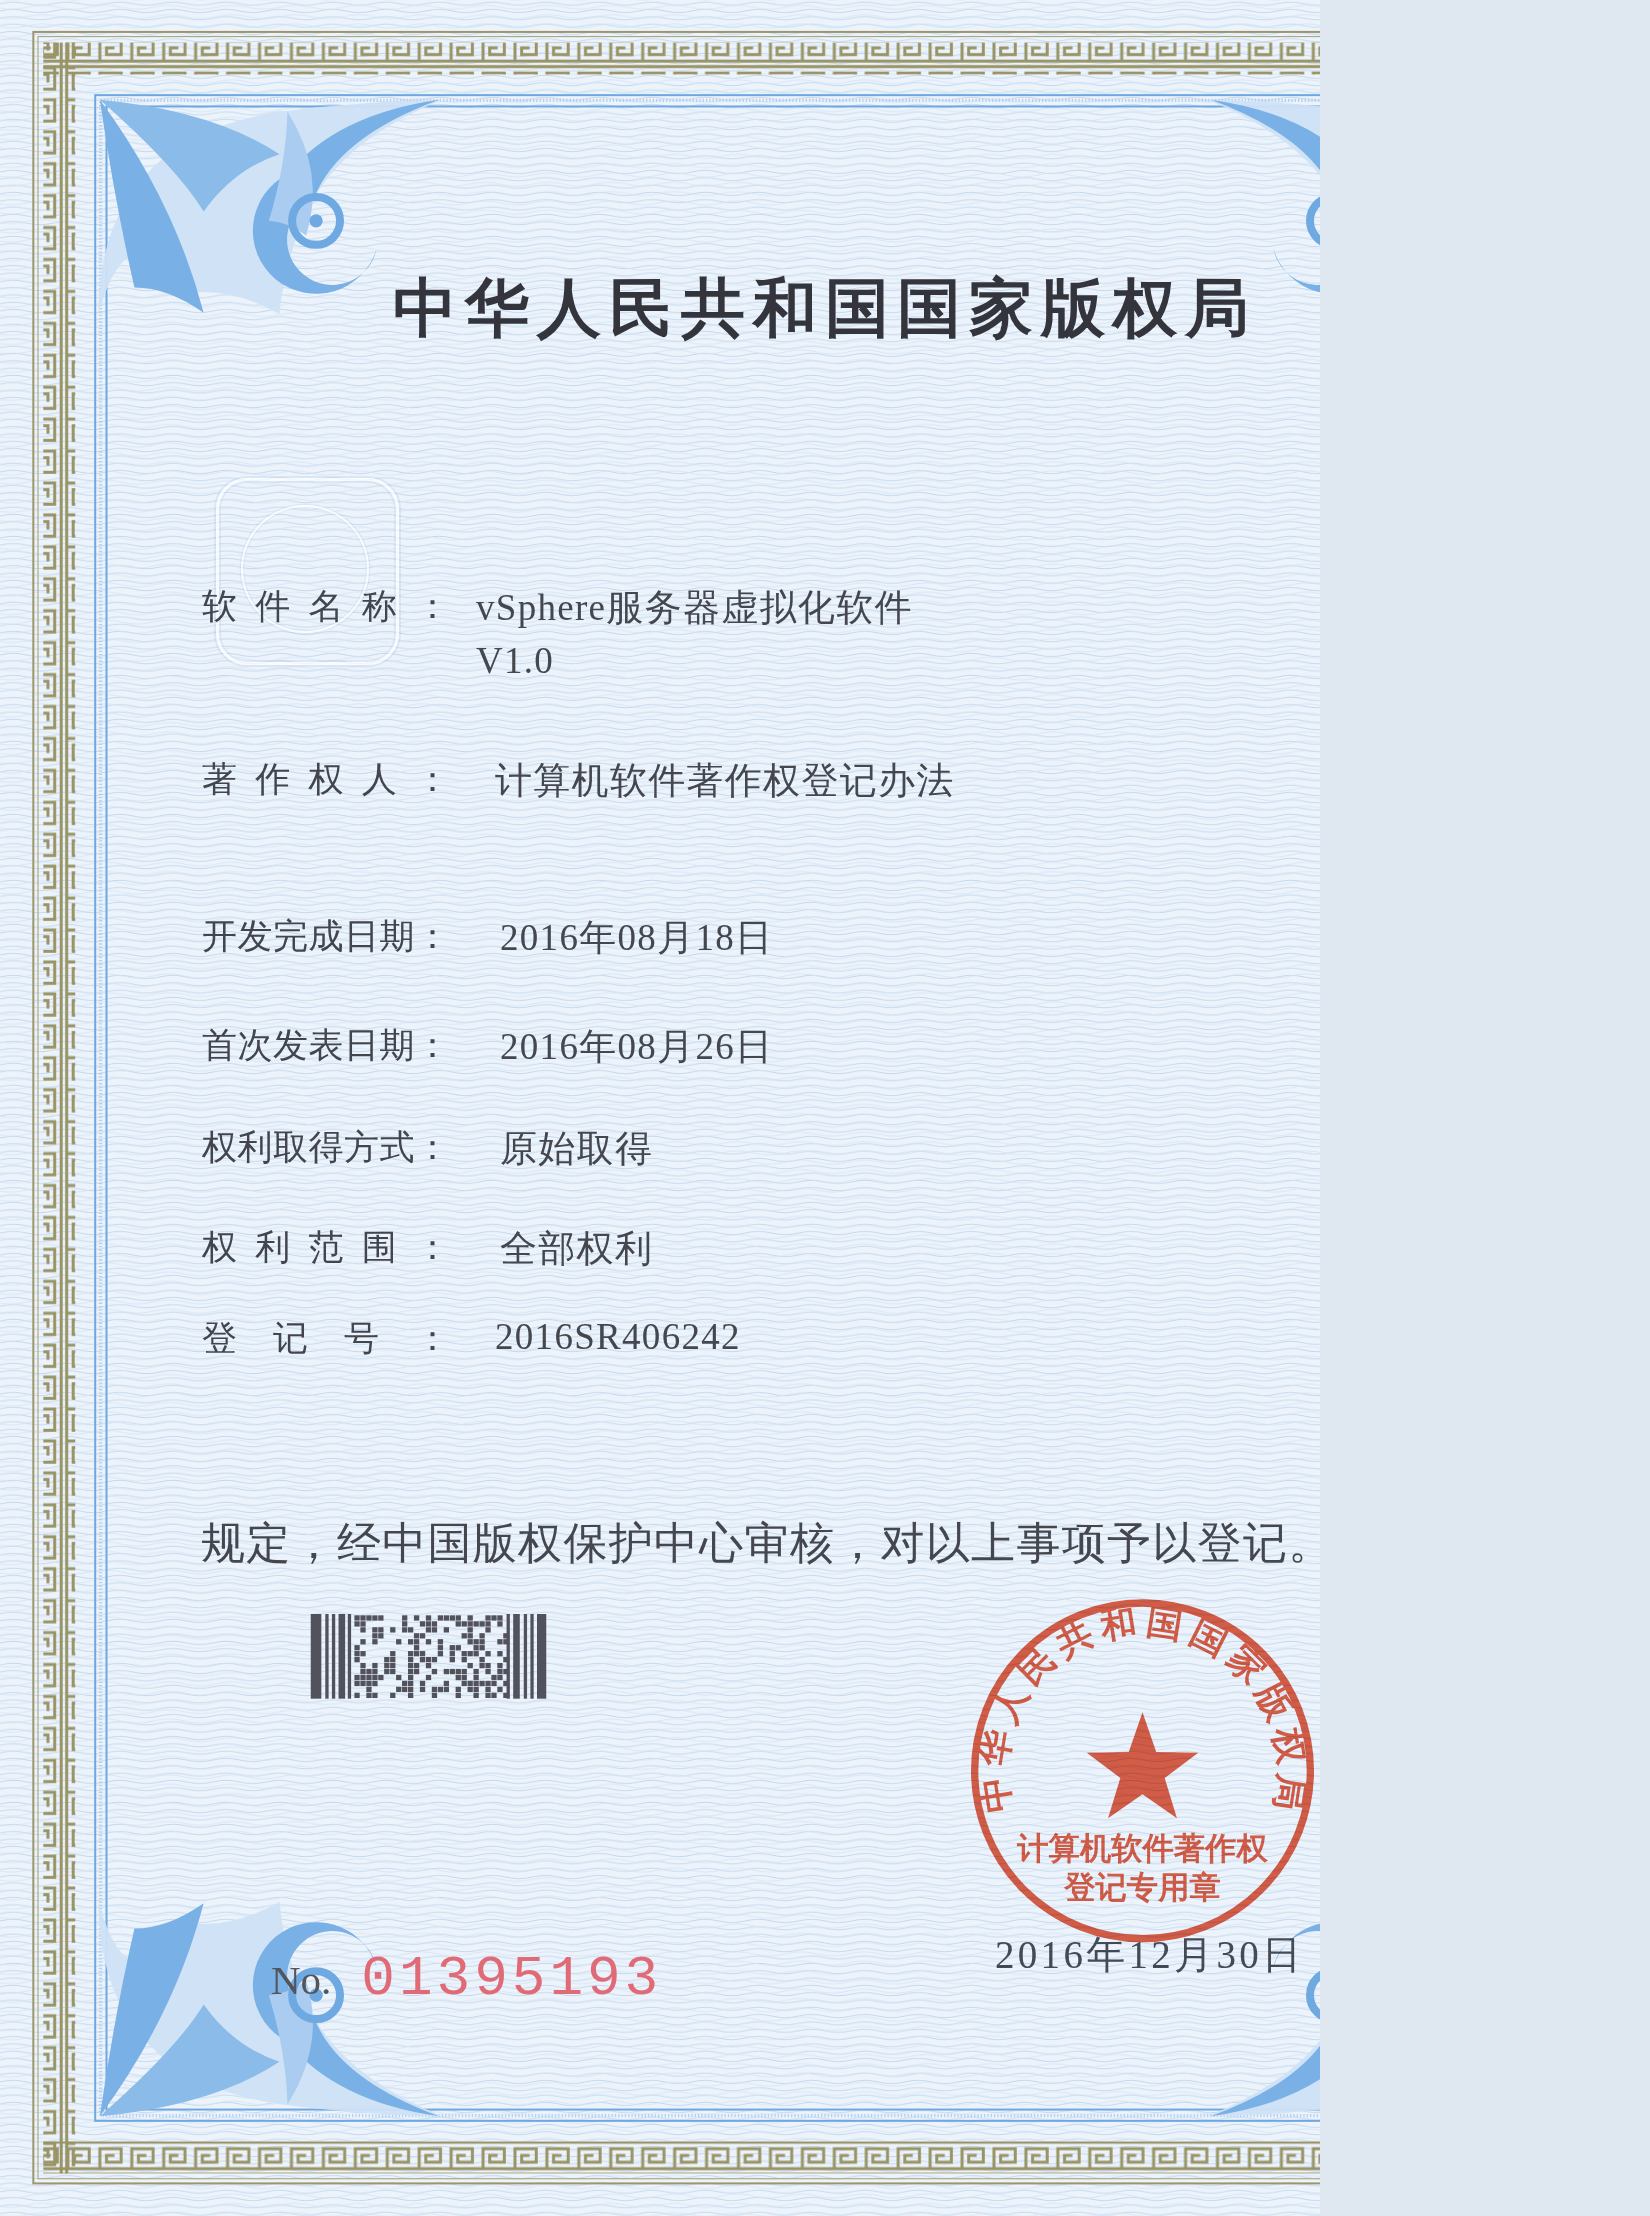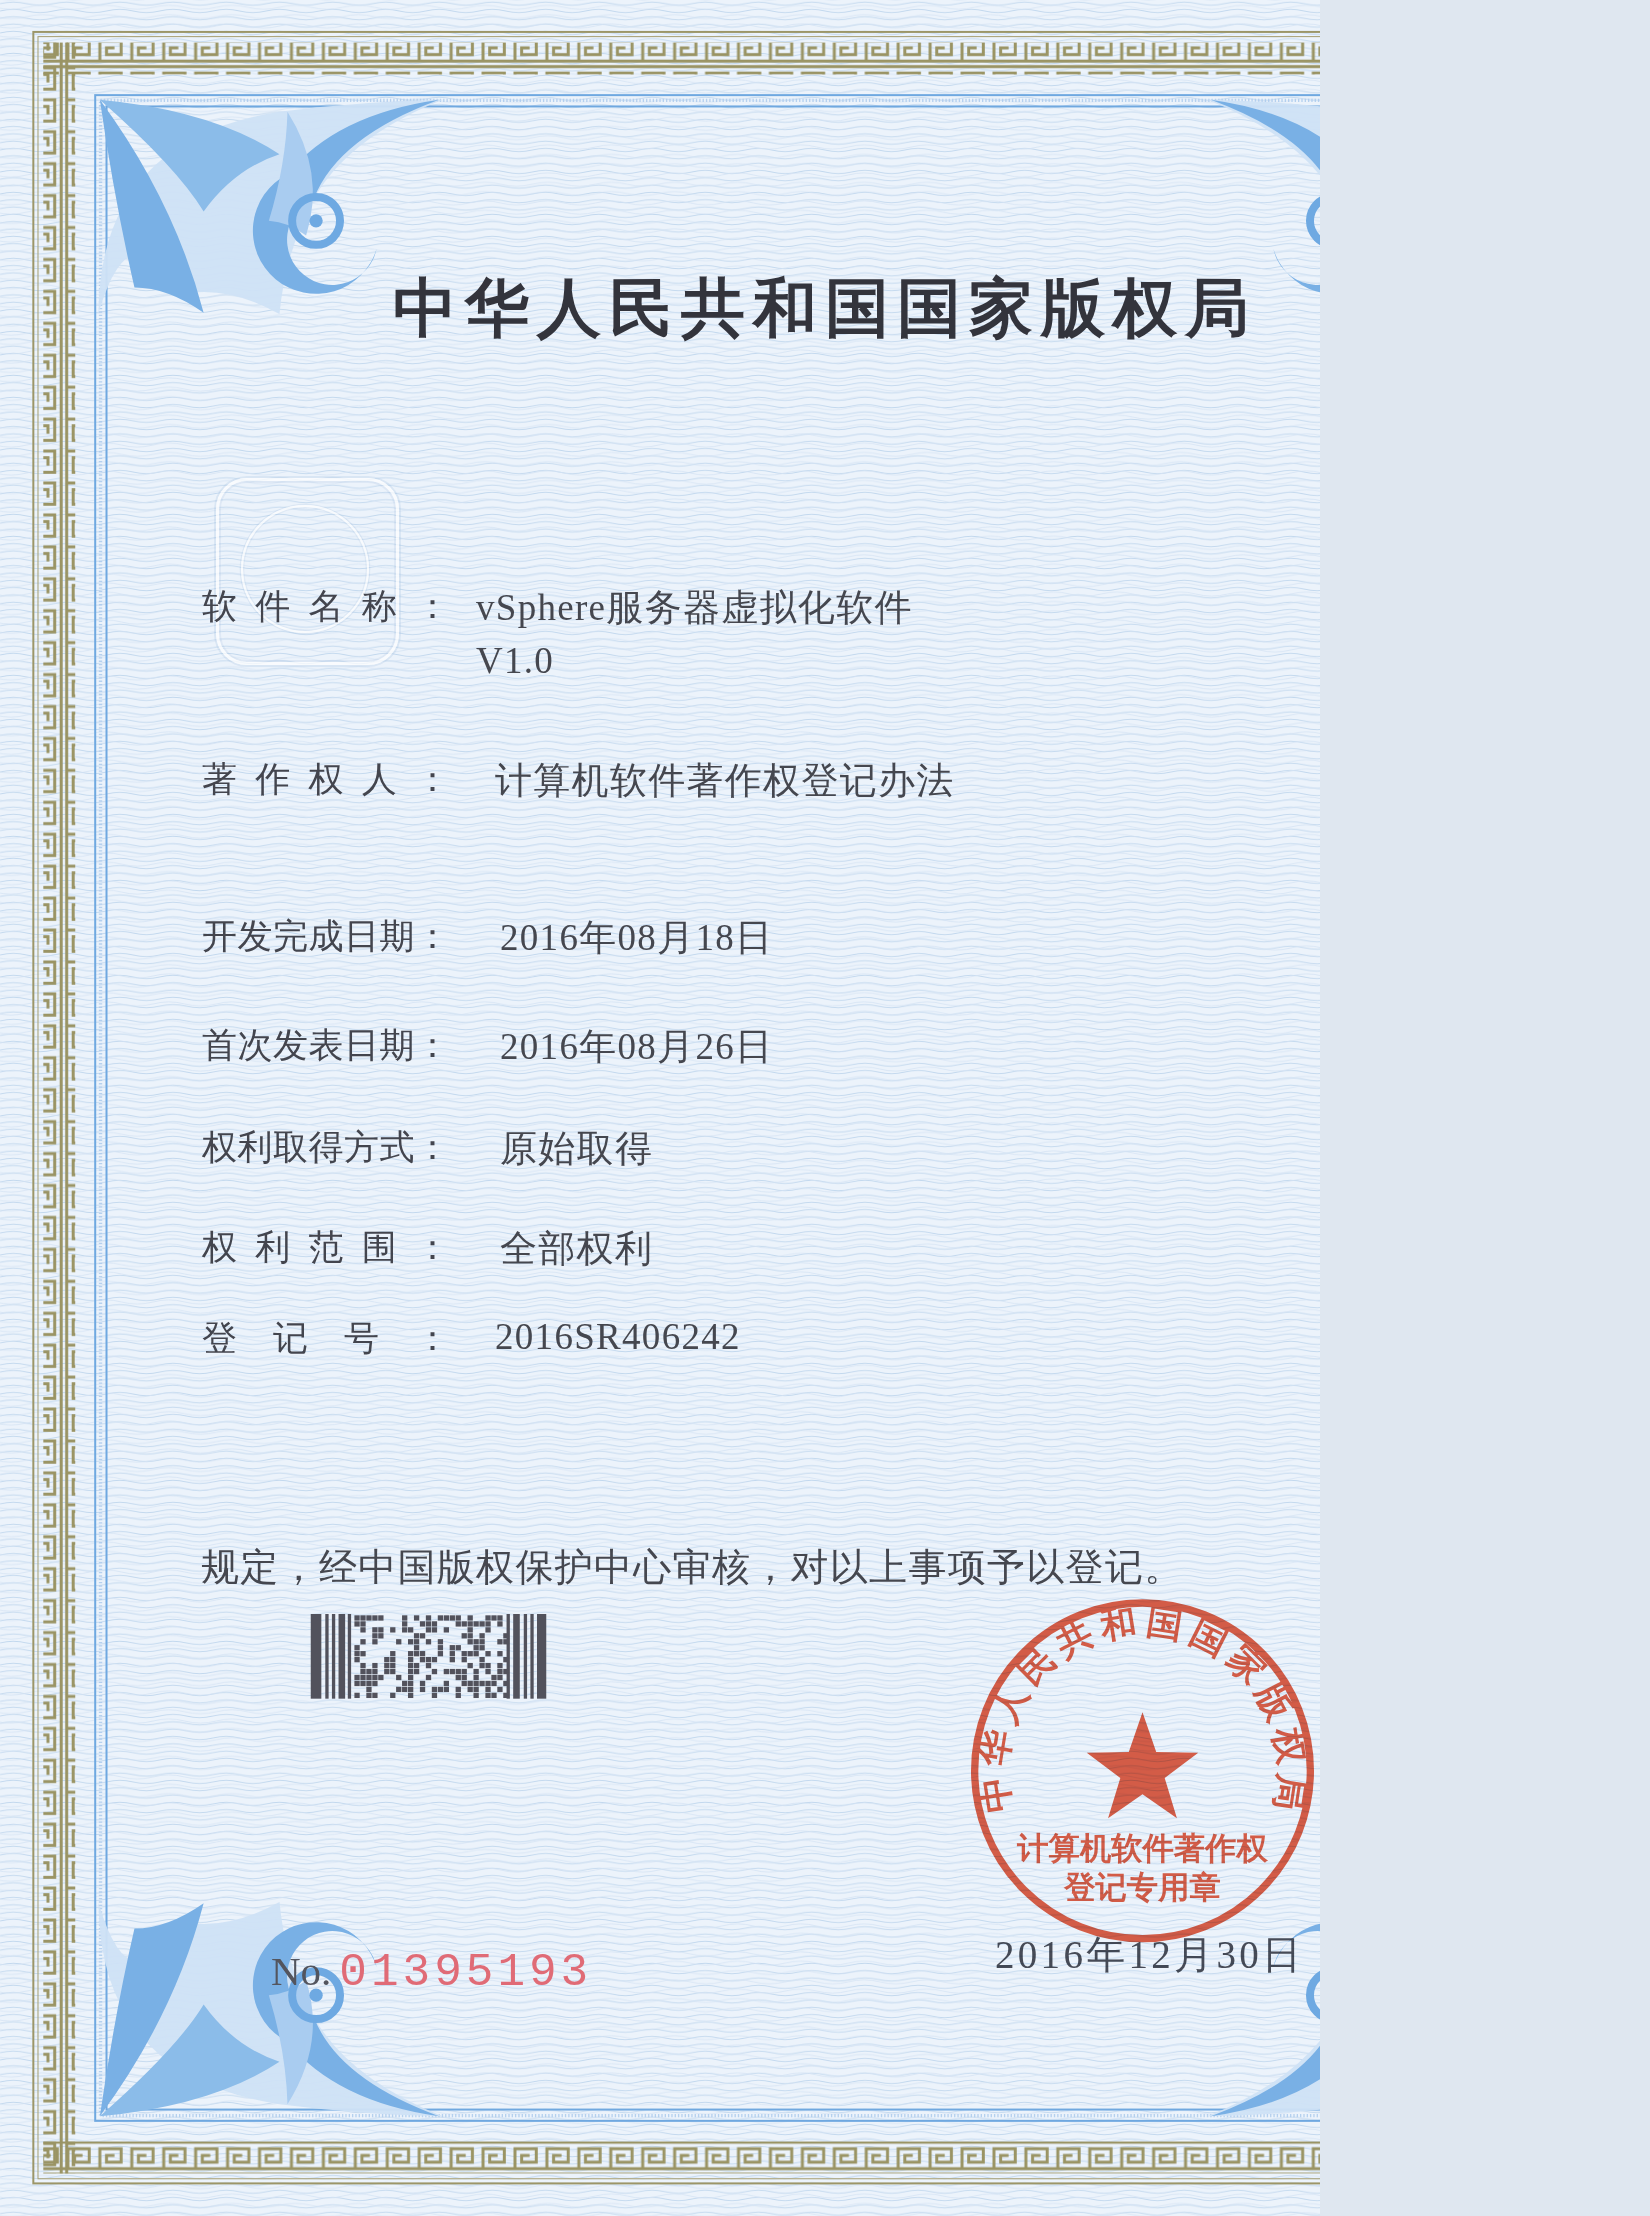--- a/index.html
+++ b/index.html
@@ -40,39 +40,39 @@
   .v2line{left:476px;top:639px;font-size:37px;color:#45474f;letter-spacing:1.3px;}
   .r2{left:202px;top:756px;} .r2 .fvalue{left:293px;}
   .r3{left:202px;top:913px;} .r3 .fvalue{left:298px;}
   .r4{left:202px;top:1022px;} .r4 .fvalue{left:298px;}
   .r5{left:202px;top:1124px;} .r5 .fvalue{left:298px;}
   .r6{left:202px;top:1224px;} .r6 .fvalue{left:298px;}
   .r7{left:202px;top:1315px;} .r7 .fvalue{left:293px;}
 
   
   .body1{left:261px;top:1421px;font-size:38px;letter-spacing:1.3px;color:#45474f;white-space:nowrap;}
-  .body2{left:201px;top:1514px;font-size:38px;letter-spacing:1.3px;color:#45474f;white-space:nowrap;margin-top:28px;}
+  .body2{left:201px;top:1514px;font-size:44px;letter-spacing:1.3px;color:#45474f;white-space:nowrap;}
 
   
   .barcode{left:310px;top:1614px;width:237px;height:86px;}
   .barcode svg{display:block}
 
   
   .seal{left:958px;top:1585px;width:373px;height:377px;mix-blend-mode:multiply;opacity:.93;}
   .seal-date{
     left:995px;top:1928px;font-size:39px;letter-spacing:3.3px;
     color:#4c4f58;mix-blend-mode:multiply;white-space:nowrap;
   }
 
   
   .serial{left:271px;top:1947px;white-space:nowrap;}
   .serial .no{font-size:41px;color:#53555e;}
   .serial .num{
     font-family:"Liberation Mono", monospace;
-    font-size:46px;color:#e06b76;letter-spacing:4px;margin-left:8px;
+    font-size:56px;color:#e06b76;letter-spacing:4px;margin-left:30px;
   }
 
   
   .emboss{
     left:216px;top:478px;width:177px;height:181px;
     border:3.3px solid rgba(255,255,255,.95);border-radius:31px;
     box-shadow:0 0 0 2px rgba(148,178,214,.28), inset 0 0 0 2px rgba(148,178,214,.22);
     opacity:.75;
   }
   .emboss .inner{

